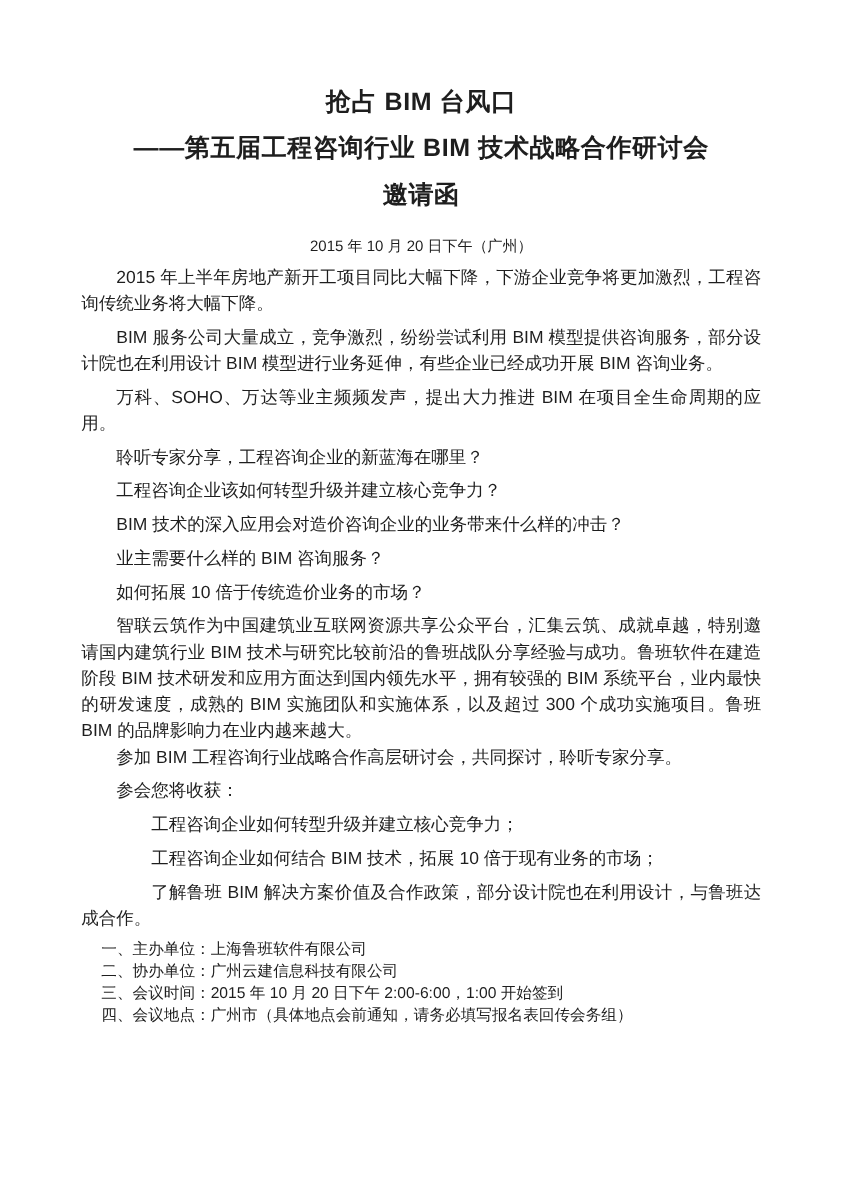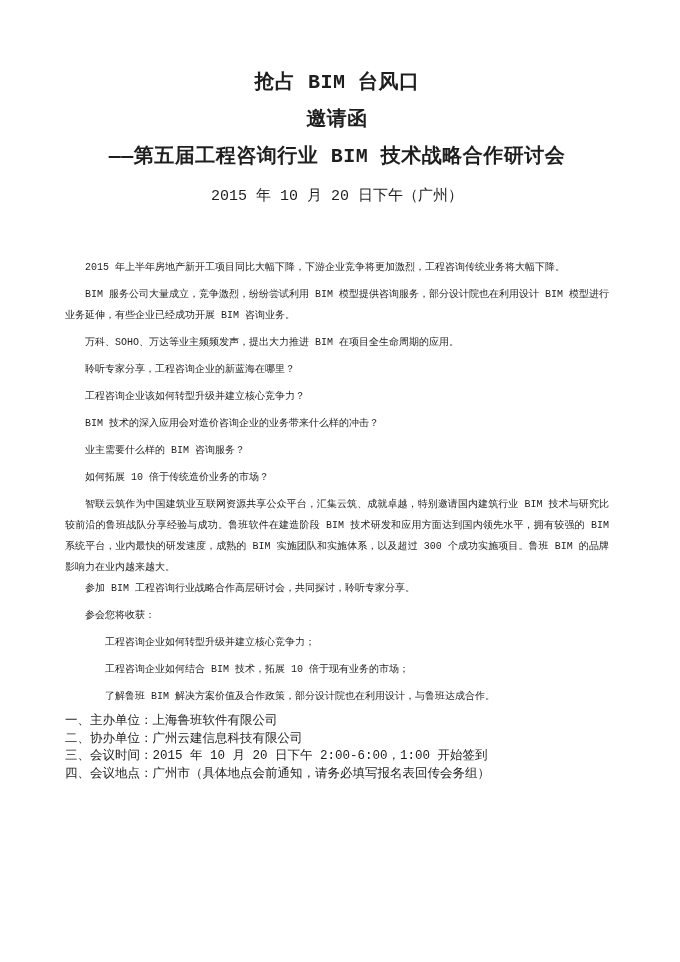--- a/index.html
+++ b/index.html
@@ -7,78 +7,78 @@
     padding: 0;
     background: #ffffff;
   }
   .page {
     position: relative;
     width: 680px;
     height: 962px;
     margin: 0 auto;
     background: #ffffff;
     color: #1e1e1e;
-    font-family: Liberation Mono, monospace;
+    font-family: Liberation Sans, sans-serif;
     box-sizing: border-box;
     padding: 64px 71px 0 65px;
     overflow: hidden;
   }
   .title-block {
     text-align: center;
   }
   .title-line {
     font-size: 20px;
     font-weight: 700;
     line-height: 37px;
     margin: 0;
     letter-spacing: 0.5px;
     white-space: nowrap;
   }
   .date-line {
     text-align: center;
-    font-size: 15px;
+    font-size: 12px;
     line-height: 28px;
     margin-top: 8px;
   }
   .doc-body {
-    margin-top: 46px;
-    font-size: 10px;
+    font-size: 14px;
     line-height: 21px;
     text-align: justify;
   }
   .para {
     margin: 0 0 6px 0;
     text-indent: 2em;
   }
   .para.tight {
     margin-bottom: 0;
   }
   .benefit {
     margin: 0 0 6px 0;
     text-indent: 4em;
   }
   .footer-list {
     margin-top: 4px;
     font-size: 12.5px;
     line-height: 17.5px;
+    margin-left: 16px;
   }
   .footer-item {
     margin: 0;
     white-space: nowrap;
   }
 </style>
 </head>
 <body>
 
 <div class="page">
 
   <div class="title-block">
     <h1 class="title-line">抢占 BIM 台风口</h1>
+    <h1 class="title-line">——第五届工程咨询行业 BIM 技术战略合作研讨会</h1>
     <h1 class="title-line">邀请函</h1>
-    <h1 class="title-line">——第五届工程咨询行业 BIM 技术战略合作研讨会</h1>
     <div class="date-line">2015 年 10 月 20 日下午（广州）</div>
   </div>
 
   <div class="doc-body">
     <p class="para">2015 年上半年房地产新开工项目同比大幅下降，下游企业竞争将更加激烈，工程咨询传统业务将大幅下降。</p>
     <p class="para">BIM 服务公司大量成立，竞争激烈，纷纷尝试利用 BIM 模型提供咨询服务，部分设计院也在利用设计 BIM 模型进行业务延伸，有些企业已经成功开展 BIM 咨询业务。</p>
     <p class="para">万科、SOHO、万达等业主频频发声，提出大力推进 BIM 在项目全生命周期的应用。</p>
     <p class="para">聆听专家分享，工程咨询企业的新蓝海在哪里？</p>
     <p class="para">工程咨询企业该如何转型升级并建立核心竞争力？</p>
     <p class="para">BIM 技术的深入应用会对造价咨询企业的业务带来什么样的冲击？</p>

